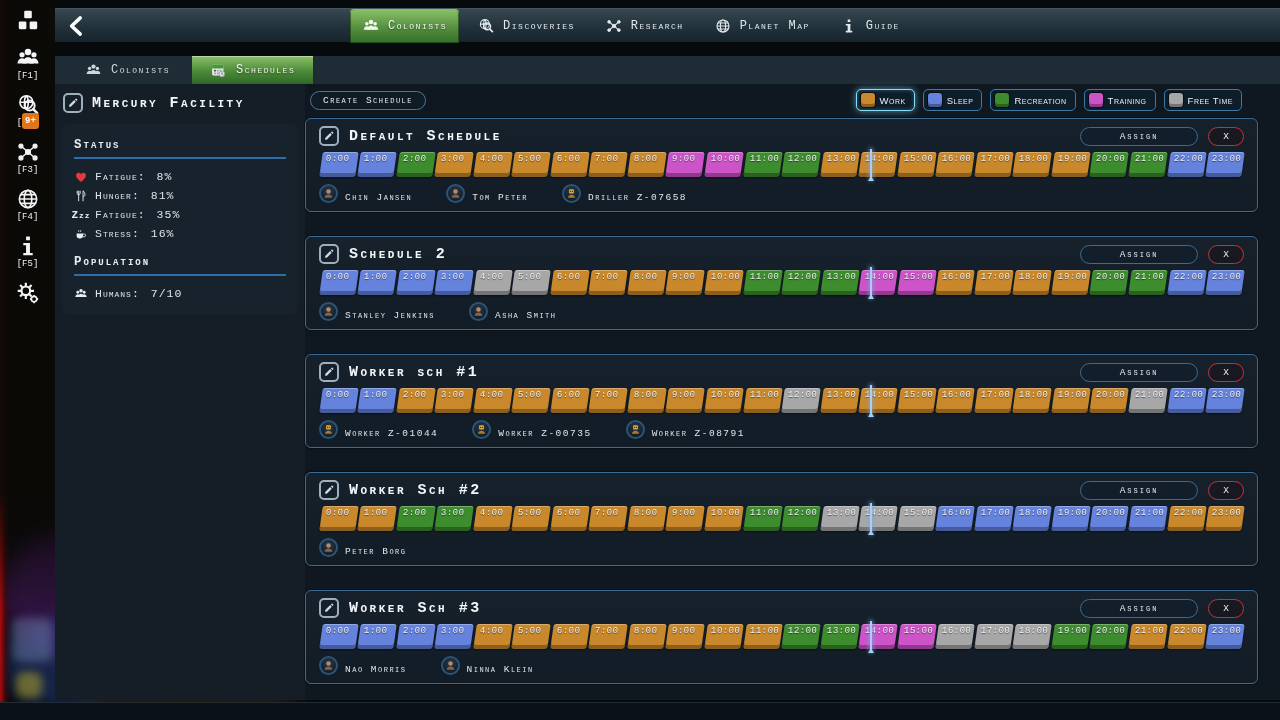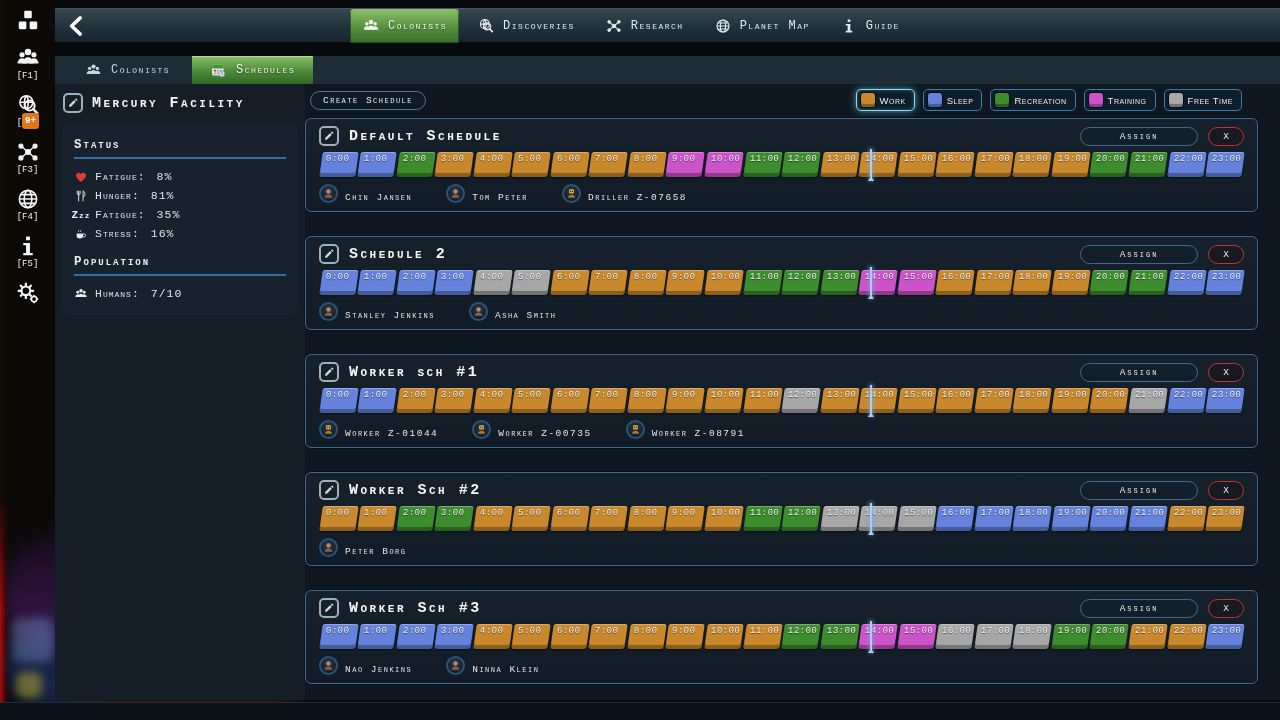--- a/index.html
+++ b/index.html
@@ -948,21 +948,21 @@
             <div class="needle" style="left: 59.6%;"></div>
           </div>
           <div class="members">
             <div class="member">
               <span class="avatar">
                 <svg viewBox="0 0 20 20">
                   <circle cx="10" cy="7" r="3.4" fill="#b98a6a"></circle>
                   <path d="M3.8 16.6c.8-3.8 3.7-5.2 6.2-5.2s5.4 1.4 6.2 5.2z" fill="#8a6248"></path>
                 </svg>
               </span>
-              <span class="member-name sc">Nao Jenkins</span>
+              <span class="member-name sc">Nao Morris</span>
             </div>
             <div class="member">
               <span class="avatar">
                 <svg viewBox="0 0 20 20">
                   <circle cx="10" cy="7" r="3.4" fill="#b98a6a"></circle>
                   <path d="M3.8 16.6c.8-3.8 3.7-5.2 6.2-5.2s5.4 1.4 6.2 5.2z" fill="#8a6248"></path>
                 </svg>
               </span>
               <span class="member-name sc">Ninna Klein</span>
             </div>

